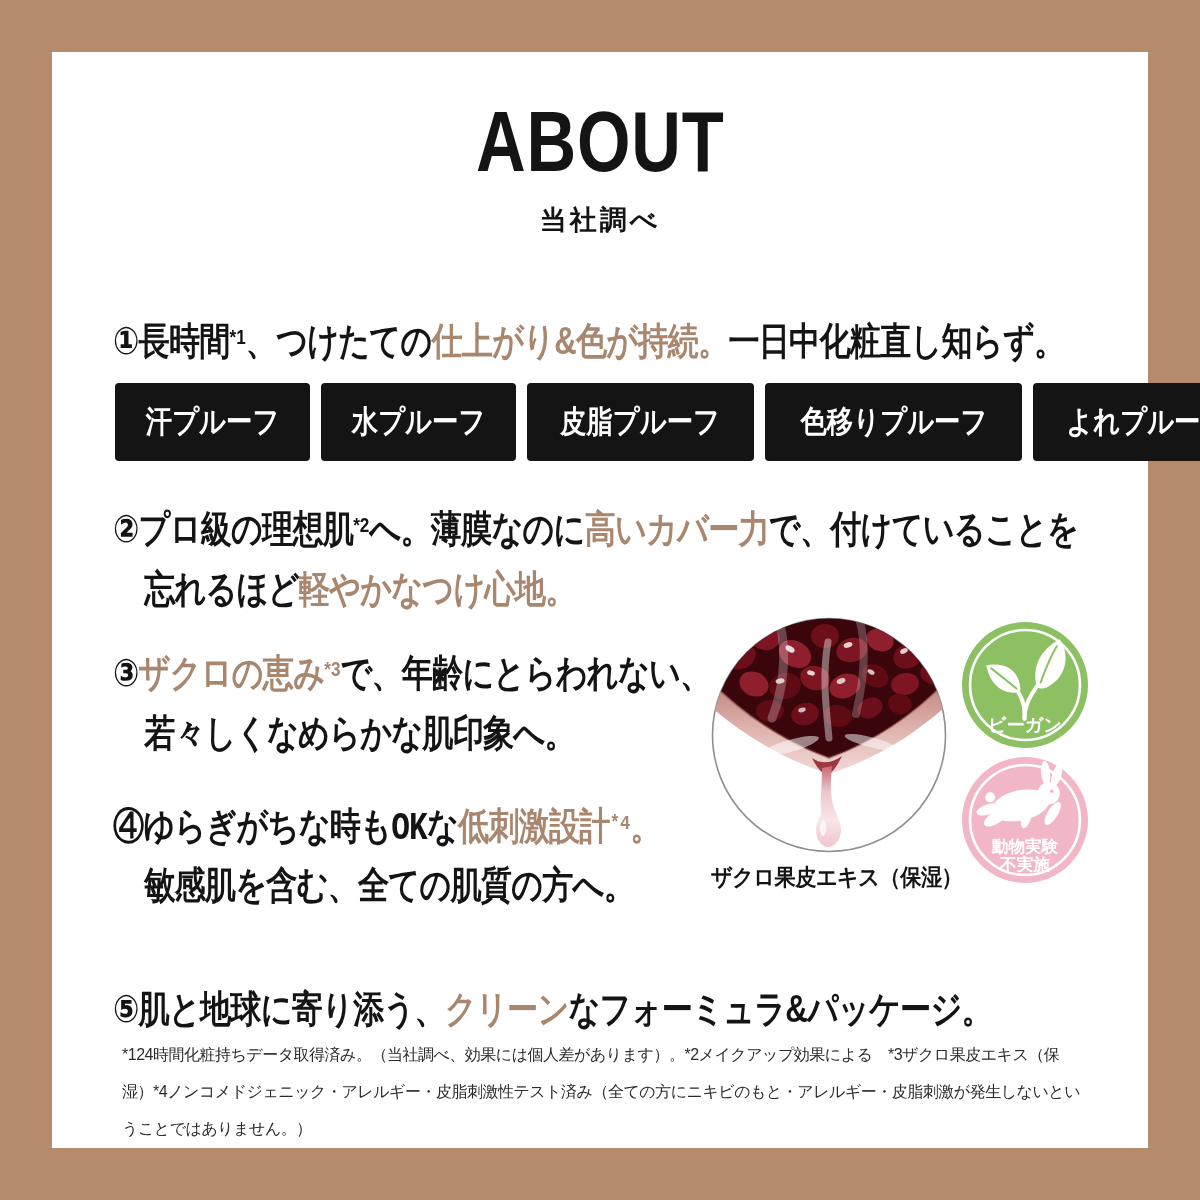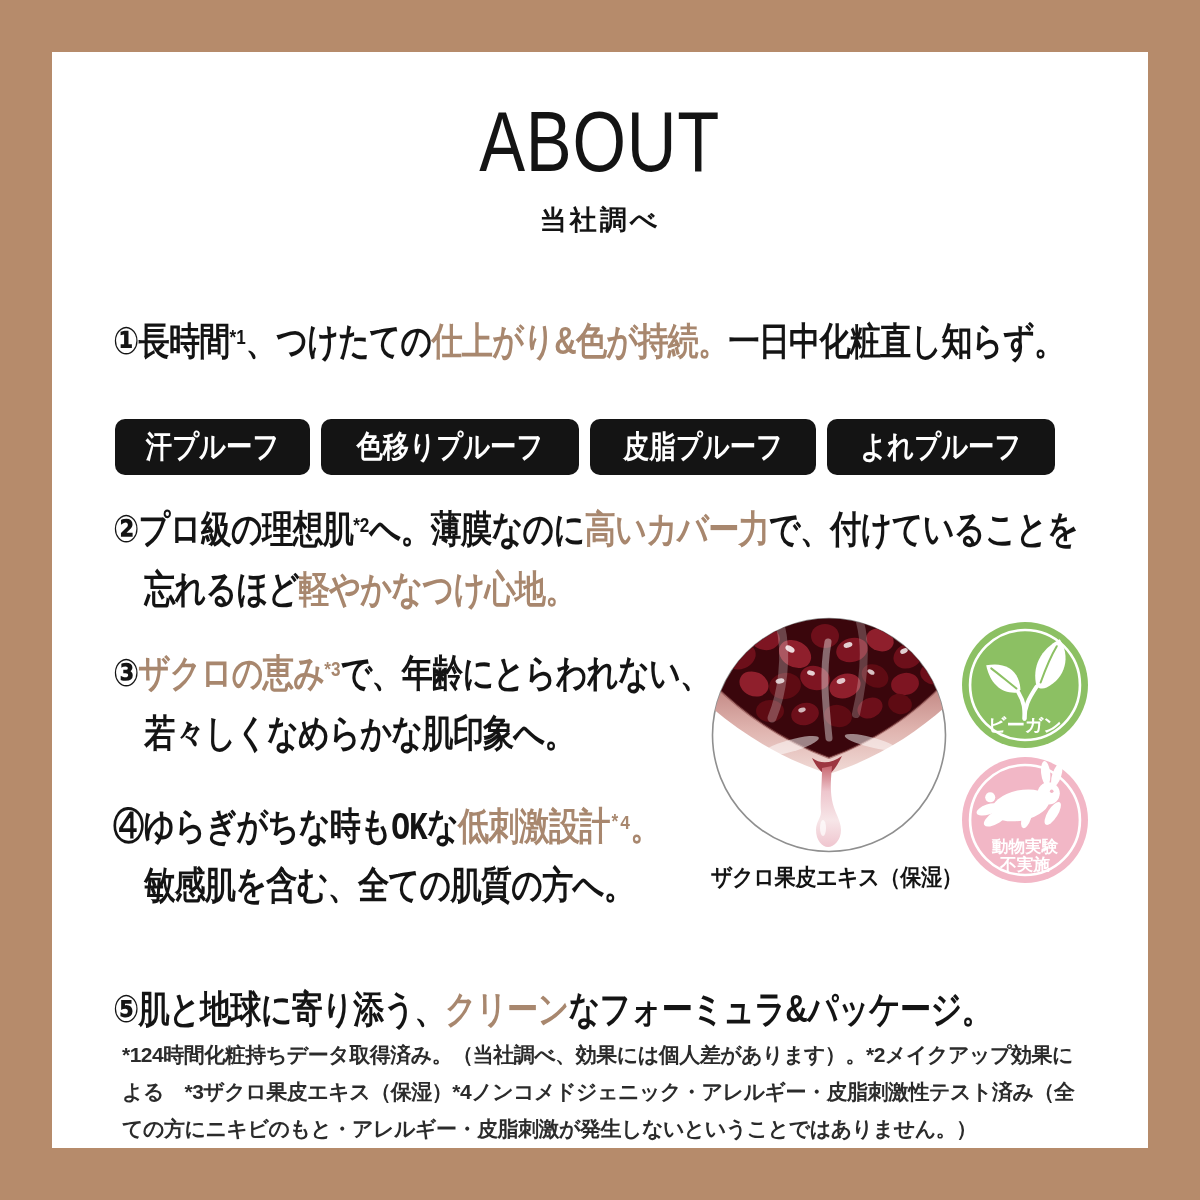--- a/index.html
+++ b/index.html
@@ -14,82 +14,85 @@
     color:var(--ink);
     position:relative;
     overflow:hidden;
   }
   .panel{
     position:absolute; left:52px; top:52px; right:52px; bottom:52px;
     background:#ffffff;
   }
   .title{
     position:absolute; left:0; top:44px; width:100%;
-    text-align:center; font-size:86px; font-weight:400; line-height:1.05;
+    text-align:center; font-size:86px; font-weight:700; line-height:1.05;
     letter-spacing:1px; color:#141414;
   }
   .title .squeeze{display:inline-block; transform:scaleX(.8); transform-origin:50% 50%;}
   .subtitle{
     position:absolute; left:0; top:150px; width:100%;
     text-align:center; font-size:27px; font-weight:800; letter-spacing:3px;
   }
   .feature{position:absolute; left:61px;}
   .f-line{
     font-size:38px; font-weight:800; line-height:54px; letter-spacing:-1px;
     white-space:nowrap; transform:scaleX(.82); transform-origin:0 50%;
   }
   .f-line + .f-line{padding-left:38px;}
   .f-line .accent{color:var(--accent);}
   .f-line .sup{font-size:.55em; position:relative; top:-.48em; letter-spacing:0;}
   .badge-row{
     position:absolute; left:63px; top:331px; display:flex; gap:11px;
   }
   .proof-badge{
-    background:var(--badge-bg); color:#ffffff; border-radius:10px;
-    height:56px; display:flex; align-items:center; padding:0 19px;
-    font-size:31px; font-weight:800;margin-top:36px;
+    background:var(--badge-bg); color:#ffffff; border-radius:4px;
+    height:78px; display:flex; align-items:center; padding:0 19px;
+    font-size:31px; font-weight:800;
   }
   .proof-badge span{display:inline-block; transform:scaleX(.85); transform-origin:50% 50%; white-space:nowrap;}
   .pomegranate{position:absolute; left:658px; top:564px; width:238px; height:238px;}
   .caption{
     position:absolute; left:648px; top:810px; width:260px; text-align:center;
     font-size:23px; font-weight:700; letter-spacing:-.5px;
   }
   .caption span{display:inline-block; transform:scaleX(.92); transform-origin:50% 50%; white-space:nowrap;}
   .round-badge{position:absolute; width:126px; height:126px;}
   .round-badge.vegan{left:910px; top:570px;}
   .round-badge.animal{left:910px; top:705px;}
   .footnotes{
     position:absolute; left:70px; top:984px; width:968px;
-    font-size:21px; line-height:37px; color:var(--footnote);
-    font-weight:700; letter-spacing:-.5px;
+    font-size:16px; line-height:37px; color:var(--footnote);
+    font-weight:400; letter-spacing:-.5px;
   }
   svg text{font-family:"Liberation Sans","DejaVu Sans",sans-serif;}
 </style>
 </head>
 <body>
 
 <div class="panel">
 
   <div class="title"><span class="squeeze">ABOUT</span></div>
   <div class="subtitle">当社調べ</div>
 
   <div class="feature" style="top:262px;">
     <div class="f-line"><span>①長時間</span><span class="sup">*1</span><span>、つけたての</span><span class="accent">仕上がり&amp;色が持続。</span><span>一日中化粧直し知らず。</span></div>
   </div>
 
   <div class="badge-row">
     <div class="proof-badge">
         <span>汗プルーフ</span>
       </div>
     <div class="proof-badge">
+        <span>水プルーフ</span>
+      </div>
+    <div class="proof-badge">
+        <span>皮脂プルーフ</span>
+      </div>
+    <div class="proof-badge">
         <span>色移りプルーフ</span>
-      </div>
-    <div class="proof-badge">
-        <span>皮脂プルーフ</span>
       </div>
     <div class="proof-badge">
         <span>よれプルーフ</span>
       </div>
   </div>
 
   <div class="feature" style="top:450px;">
     <div class="f-line"><span>②プロ級の理想肌</span><span class="sup">*2</span><span>へ。薄膜なのに</span><span class="accent">高いカバー力</span><span>で、付けていることを</span></div>
     <div class="f-line"><span>忘れるほど</span><span class="accent">軽やかなつけ心地。</span></div>
   </div>

